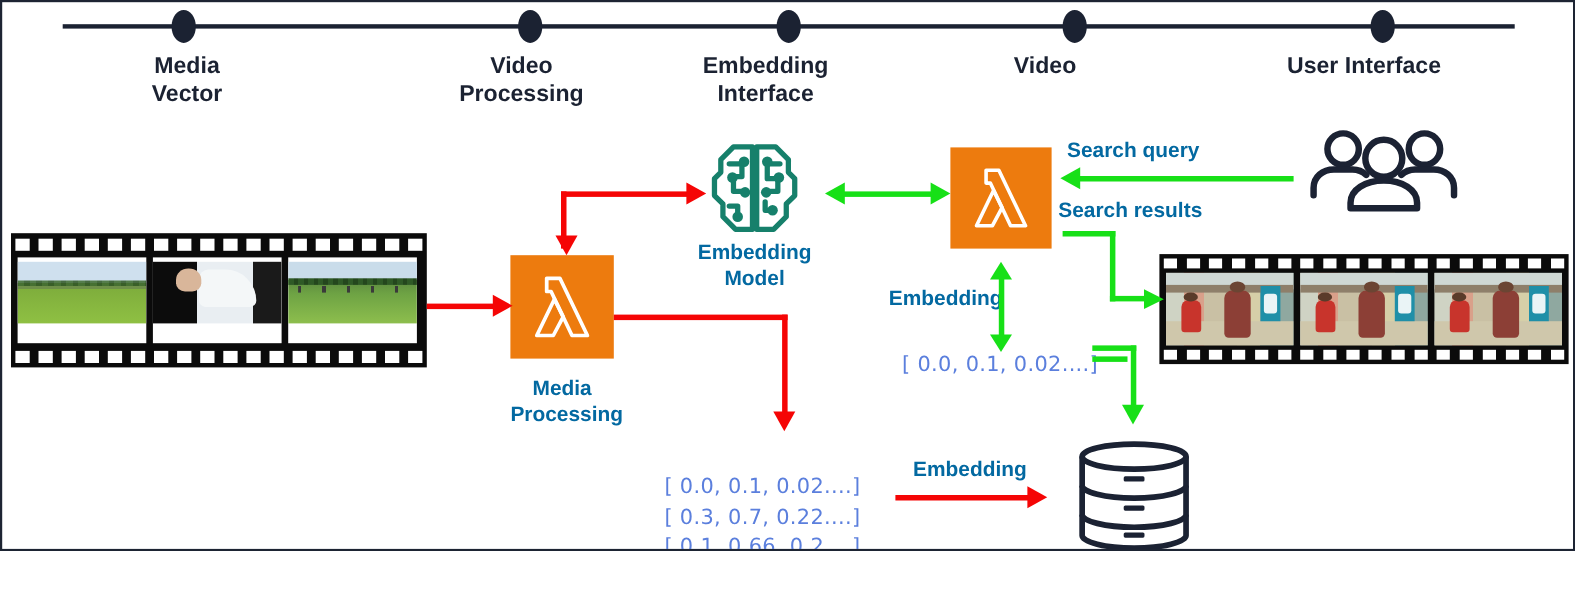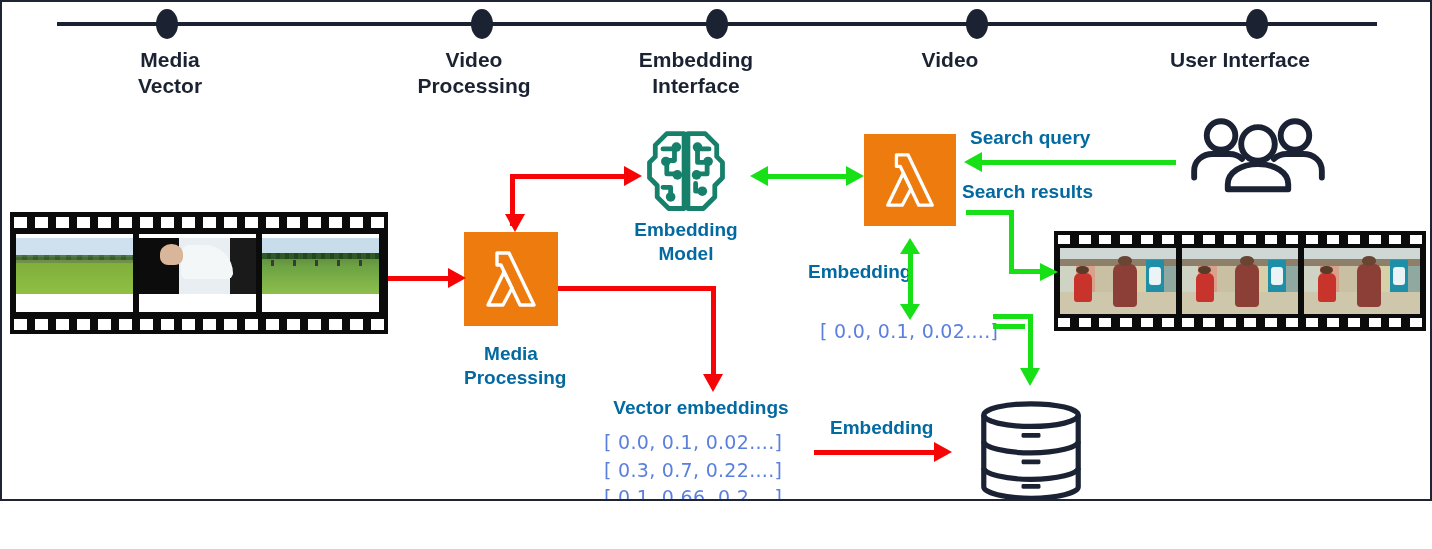--- a/index.html
+++ b/index.html
@@ -352,21 +352,20 @@
       </g>
       <g fill="#1b2233">
         <rect x="50" y="35" width="20" height="5" rx="1.5"></rect>
         <rect x="50" y="63" width="20" height="5" rx="1.5"></rect>
         <rect x="50" y="89" width="20" height="5" rx="1.5"></rect>
       </g>
     </svg>
   </div>
   <div class="abs bold-label" style="left:960px;top:508px;width:140px;">Archive DB</div>
 
-  <div class="abs bold-label" style="left:598px;top:394px;width:202px;text-align:center;">Vector embeddings</div>
 
   <div class="abs" style="left:602px;top:427px;">
     <div class="vec-text">[ 0.0, 0.1, 0.02....]</div>
     <div class="vec-text">[ 0.3, 0.7, 0.22....]</div>
     <div class="vec-text">[ 0.1, 0.66, 0.2....]</div>
   </div>
 
   <div class="abs vec-text" style="left:818px;top:316px;">[ 0.0, 0.1, 0.02....]</div>
 
   <div class="abs bold-label" style="left:968px;top:124px;text-align:left;">Search query</div>

